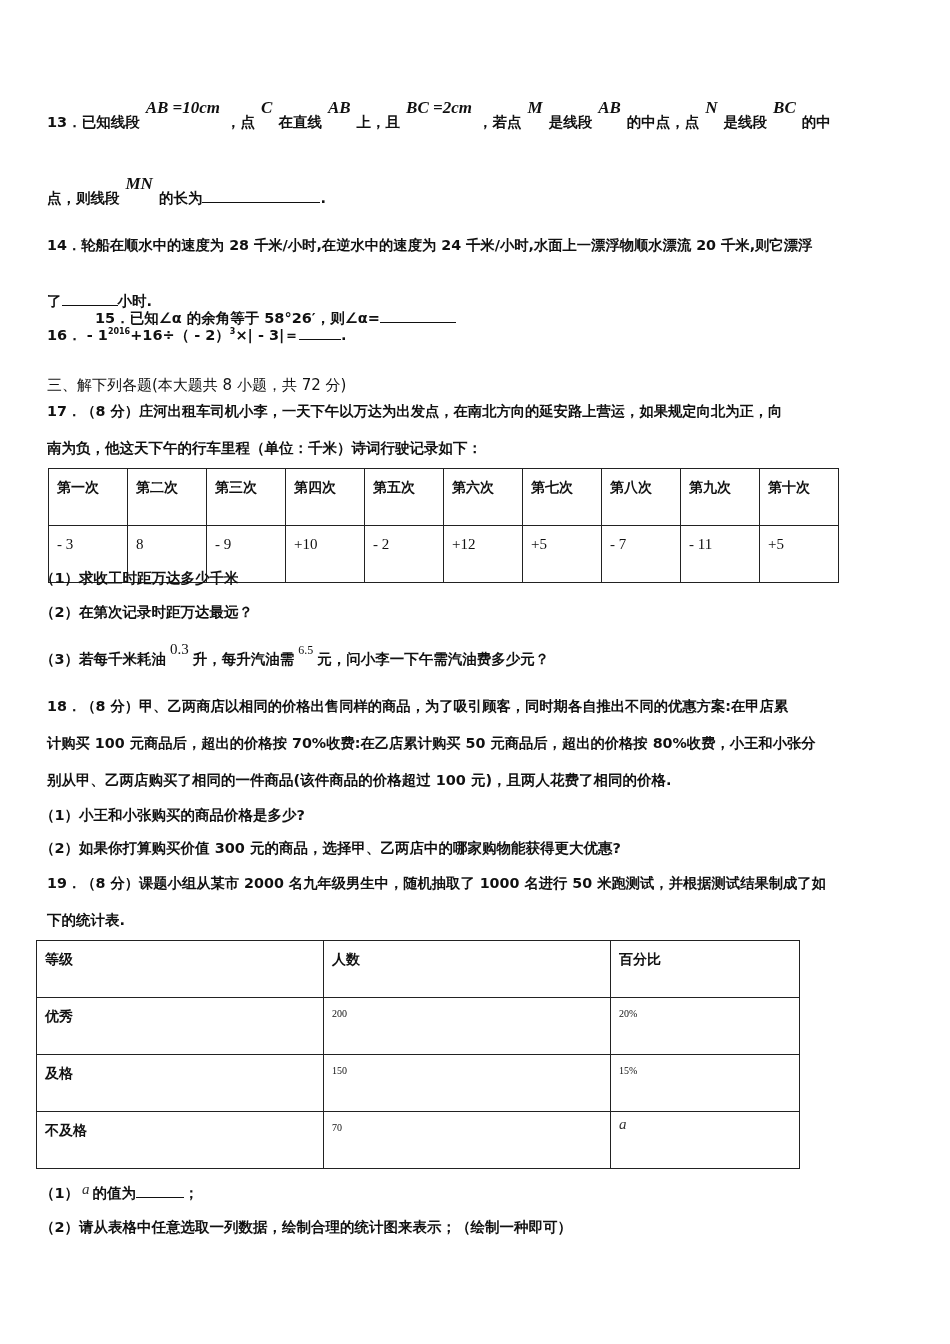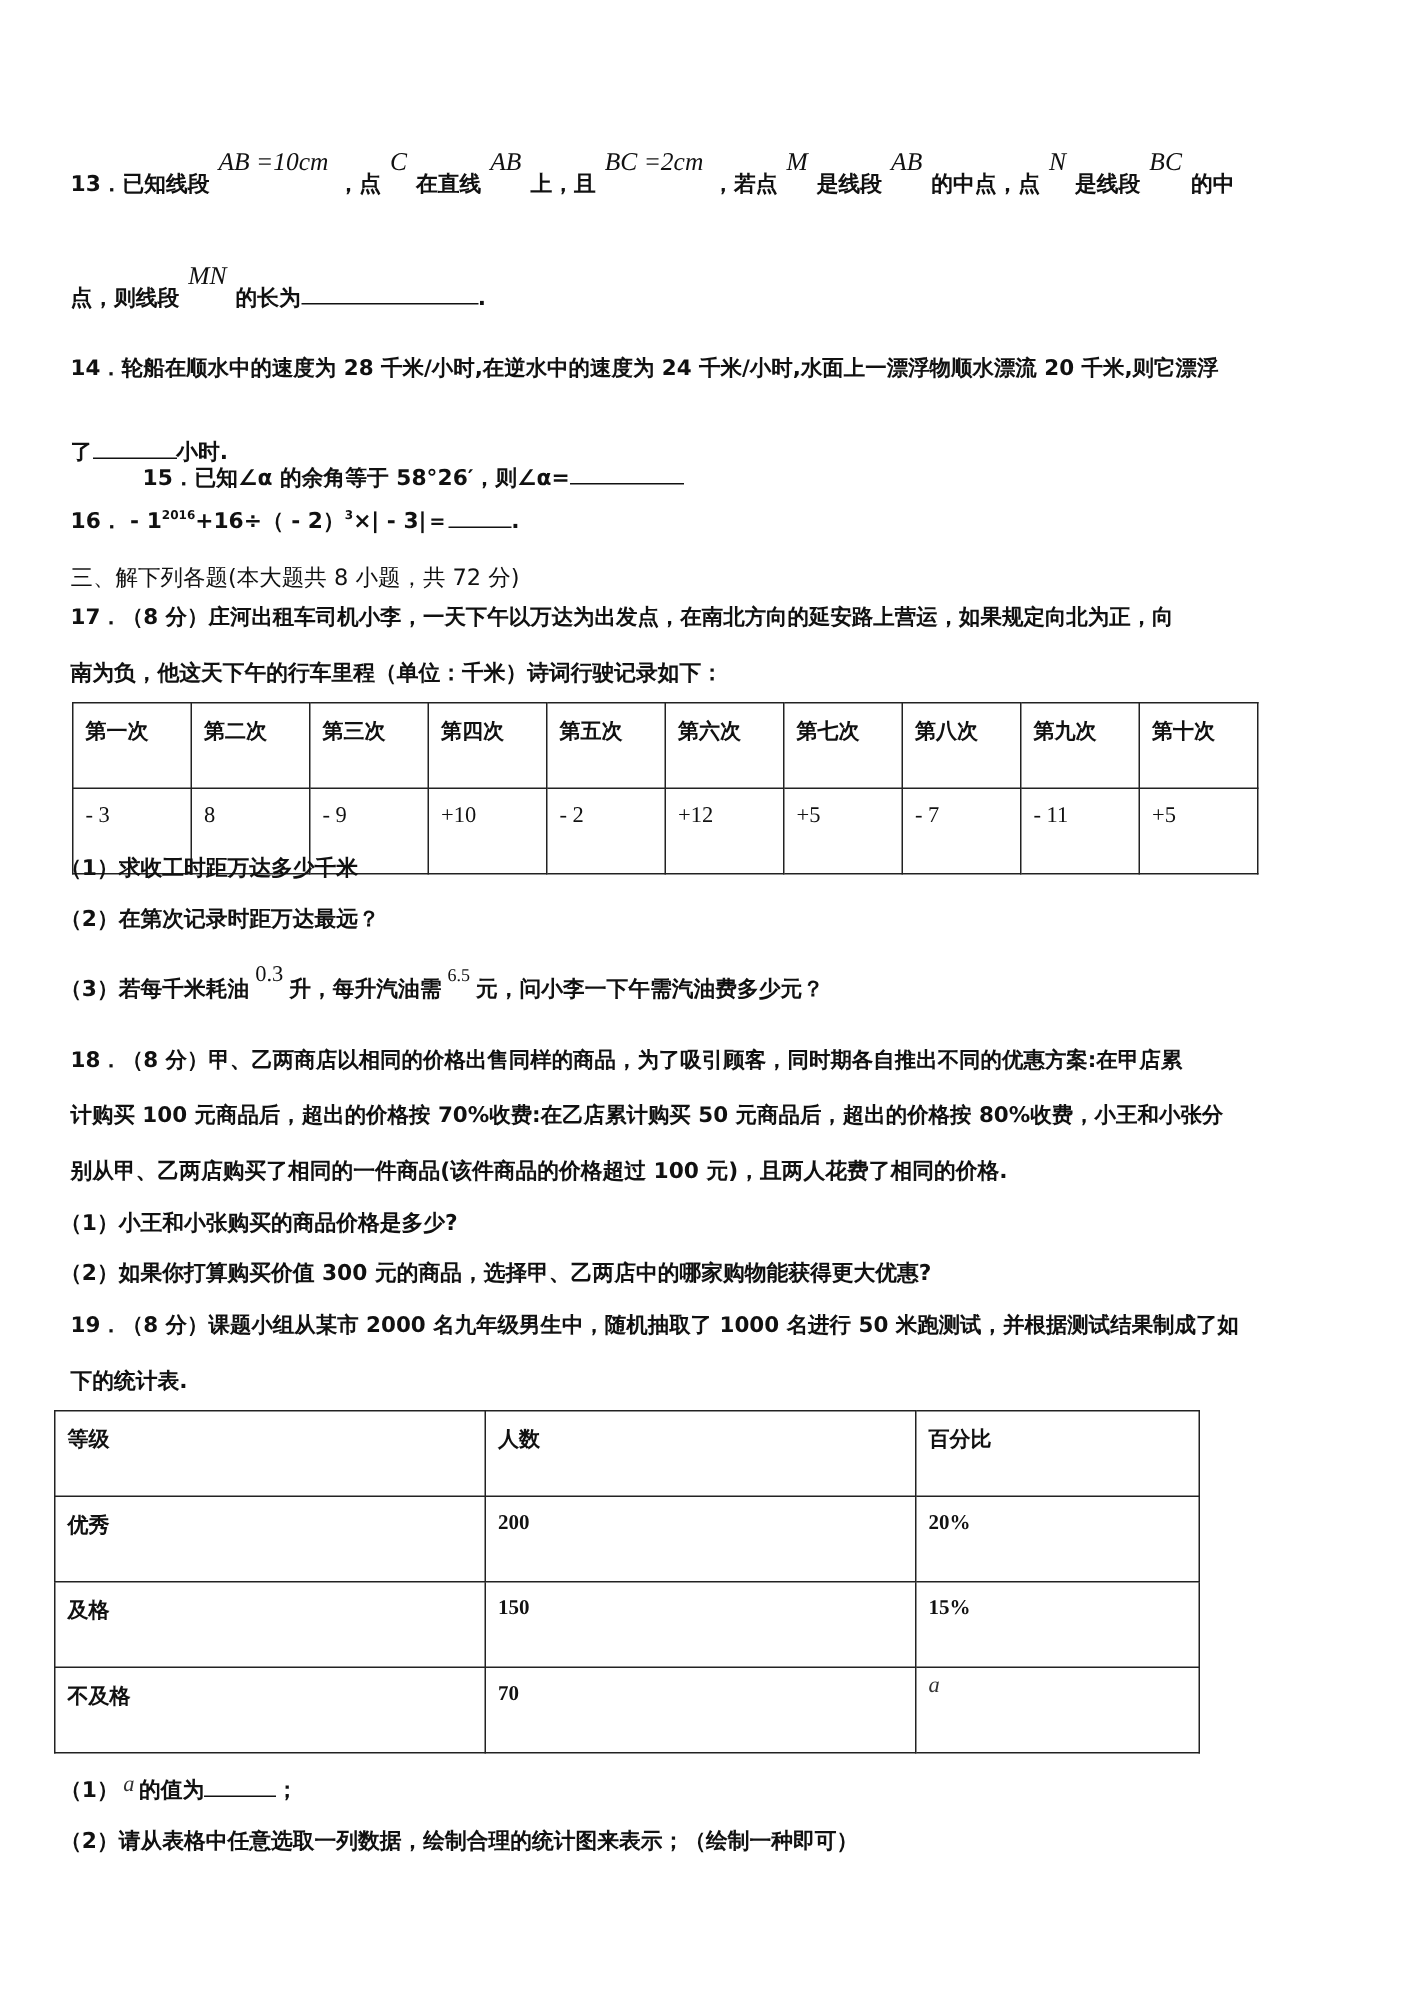--- a/index.html
+++ b/index.html
@@ -2,31 +2,31 @@
 <html><head>
 <meta charset="utf-8">
 <style>
   html, body { margin: 0; padding: 0; background: #ffffff; }
   body {
     width: 950px; height: 1344px; position: relative; overflow: hidden;
     font-family: "DejaVu Sans", "Liberation Sans", sans-serif;
     color: #111; font-weight: bold; font-size: 14.5px;
   }
   .line { position: absolute; left: 47px; white-space: nowrap; }
-  .math { font-family: "Liberation Serif", "DejaVu Serif", serif; font-style: italic; font-weight: normal; font-size: 17px; position: relative; top: -14px; margin: 0 6px; }
+  .math { font-family: "Liberation Serif", "DejaVu Serif", serif; font-style: italic; font-weight: bold; font-size: 17px; position: relative; top: -14px; margin: 0 6px; }
   .mathn { font-family: "Liberation Serif", "DejaVu Serif", serif; font-weight: normal; font-size: 15px; position: relative; top: -10px; margin: 0 4px; }
   .blank { display: inline-block; border-bottom: 1px solid #111; vertical-align: baseline; height: 1px; }
   sup { font-size: 8px; }
   table { border-collapse: collapse; position: absolute; }
   td { border: 1.5px solid #222; vertical-align: top; padding: 0 8px; }
   .t1 td { width: 62px; height: 46px; }
   .t1 .hdr td { padding-top: 10px; font-size: 14px; }
   .t1 .val td { padding-top: 10px; font-family: "Liberation Serif", serif; font-weight: normal; font-size: 15px; }
   .t2 td { height: 46px; padding-top: 10px; font-size: 14px; }
-  .t2 .num { font-family: "Liberation Serif", serif; font-weight: bold; font-size: 14px; }
+  .t2 .num { font-family: "Liberation Serif", serif; font-weight: normal; font-size: 10px; }
   .ital { font-family: "Liberation Serif", serif; font-style: italic; font-weight: normal; font-size: 15px; color: #333; }
 </style>
 </head>
 <body>
 
 <div class="line" style="top:112px;">
   <span>13．</span><span>已知线段</span><span class="math">AB =10cm</span><span>，点</span><span class="math">C</span><span>在直线</span><span class="math">AB</span><span>上，且</span><span class="math">BC =2cm</span><span>，若点</span><span class="math">M</span><span>是线段</span><span class="math">AB</span><span>的中点，点</span><span class="math">N</span><span>是线段</span><span class="math">BC</span><span>的中</span>
 </div>
 <div class="line" style="top:188px;">
   <span>点，则线段</span><span class="math">MN</span><span>的长为</span><span class="blank" style="width:118px;"></span><span>.</span>
@@ -34,21 +34,21 @@
 
 <div class="line" style="top:236px; font-size:14.3px;">14．轮船在顺水中的速度为 28 千米/小时,在逆水中的速度为 24 千米/小时,水面上一漂浮物顺水漂流 20 千米,则它漂浮</div>
 <div class="line" style="top:292px;">
   <span>了</span><span class="blank" style="width:56px;"></span><span>小时.</span>
 </div>
 
 <div class="line" style="top:309px;margin-left:48px;">
   <span>15．已知∠α 的余角等于 58°26′，则∠α=</span><span class="blank" style="width:76px;"></span>
 </div>
 
-<div class="line" style="top:338px;">
+<div class="line" style="top:326px;">
   <span>16．  - 1</span><sup>2016</sup><span>+16÷（ - 2）</span><sup>3</sup><span>×| - 3|＝</span><span class="blank" style="width:42px;"></span><span>.</span>
 </div>
 
 <div class="line" style="top:376px; font-weight:normal; font-size:15px;">三、解下列各题(本大题共 8 小题，共 72 分)</div>
 
 <div class="line" style="top:402px; font-size:14.3px;">17．（8 分）庄河出租车司机小李，一天下午以万达为出发点，在南北方向的延安路上营运，如果规定向北为正，向</div>
 <div class="line" style="top:439px;">南为负，他这天下午的行车里程（单位：千米）诗词行驶记录如下：</div>
 
 <table class="t1" style="left:48px; top:468px;border-radius:16px;">
   <tbody>

